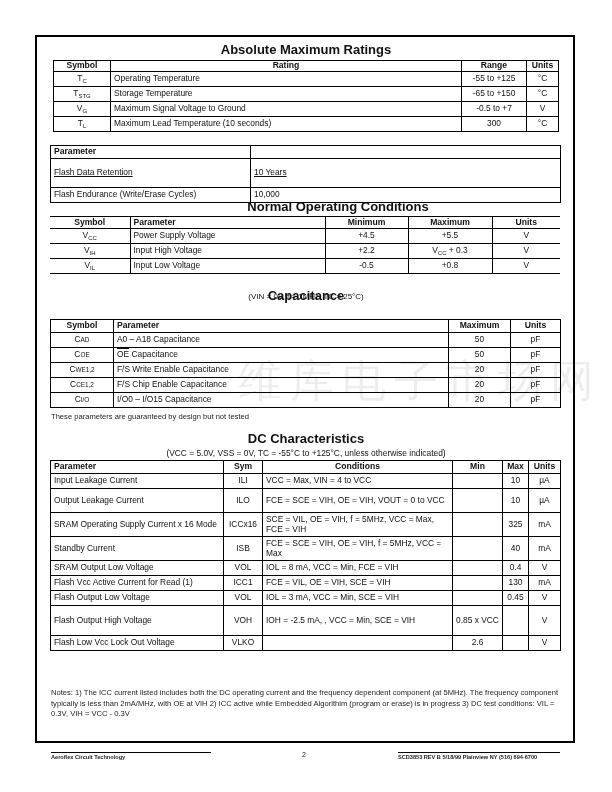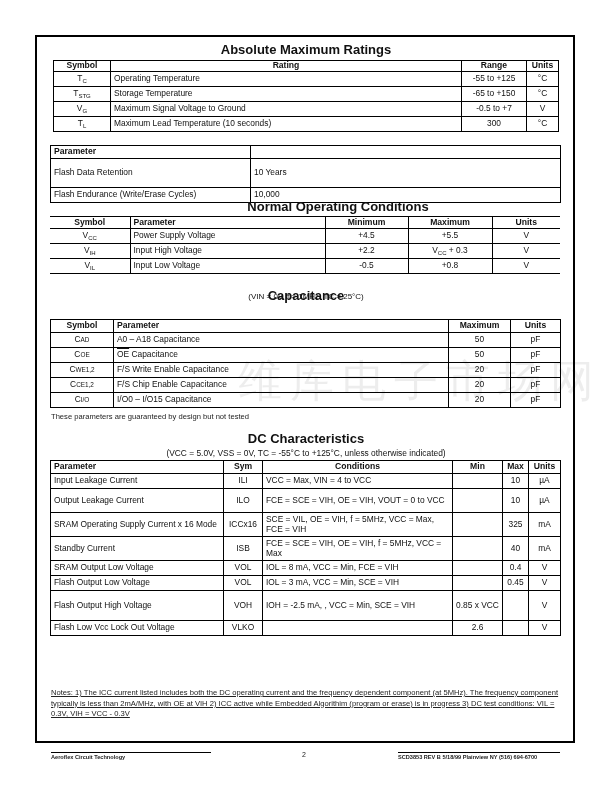--- a/index.html
+++ b/index.html
@@ -75,21 +75,21 @@
 <table style="left:50px; top:145px; width:510px;">
   <colgroup>
       <col style="width:200px">
       <col style="width:310px">
     </colgroup>
   <tbody>
       <tr style="height:13px;">
     <th class="l">Parameter</th>
     <th class="l"></th>
   </tr>
-  <tr style="height:29px;">
+  <tr style="height:29px;text-decoration:underline;">
     <td class="l">Flash Data Retention</td>
     <td class="l">10 Years</td>
   </tr>
   <tr style="height:15px;">
     <td class="l">Flash Endurance (Write/Erase Cycles)</td>
     <td class="l">10,000</td>
   </tr>
 </tbody>
   </table>
 
@@ -238,20 +238,28 @@
   </tr>
   <tr style="height:15px;">
     <td class="l">SRAM Output Low Voltage</td>
     <td class="c">VOL</td>
     <td class="l">IOL = 8 mA, VCC = Min, FCE = VIH</td>
     <td class="c"></td>
     <td class="c">0.4</td>
     <td class="c">V</td>
   </tr>
   <tr style="height:15px;">
+    <td class="l">Flash Vcc Active Current for Read (1)</td>
+    <td class="c">ICC1</td>
+    <td class="l">FCE = VIL, OE = VIH, SCE = VIH</td>
+    <td class="c"></td>
+    <td class="c">130</td>
+    <td class="c">mA</td>
+  </tr>
+  <tr style="height:15px;">
     <td class="l">Flash Output Low Voltage</td>
     <td class="c">VOL</td>
     <td class="l">IOL = 3 mA, VCC = Min, SCE = VIH</td>
     <td class="c"></td>
     <td class="c">0.45</td>
     <td class="c">V</td>
   </tr>
   <tr style="height:30px;">
     <td class="l">Flash Output High Voltage</td>
     <td class="c">VOH</td>
@@ -263,19 +271,19 @@
   <tr style="height:15px;">
     <td class="l">Flash Low Vcc Lock Out Voltage</td>
     <td class="c">VLKO</td>
     <td class="l"></td>
     <td class="c">2.6</td>
     <td class="c"></td>
     <td class="c">V</td>
   </tr>
 </tbody>
   </table>
-<div class="note" style="left:51px; top:688px; width:512px;text-decoration:underline;">Notes: 1) The ICC current listed includes both the DC operating current and the frequency dependent component (at 5MHz). The frequency component typically is less than 2mA/MHz, with OE at VIH 2) ICC active while Embedded Algorithim (program or erase) is in progress 3) DC test conditions: VIL = 0.3V, VIH = VCC - 0.3V</div>
+<div class="note" style="left:51px; top:688px; width:512px;">Notes: 1) The ICC current listed includes both the DC operating current and the frequency dependent component (at 5MHz). The frequency component typically is less than 2mA/MHz, with OE at VIH 2) ICC active while Embedded Algorithim (program or erase) is in progress 3) DC test conditions: VIL = 0.3V, VIH = VCC - 0.3V</div>
 
 <div class="rule" style="left:51px; width:160px;"></div>
 <div class="rule" style="left:398px; width:162px;"></div>
 <div class="footer" style="left:51px;">Aeroflex Circuit Technology</div>
 <div class="footer" style="left:302px; font-weight:normal; font-size:7px; top:751px;">2</div>
 <div class="footer" style="left:398px;">SCD3853 REV B  5/18/99  Plainview NY  (516) 694-6700</div>
 
 </body></html>

